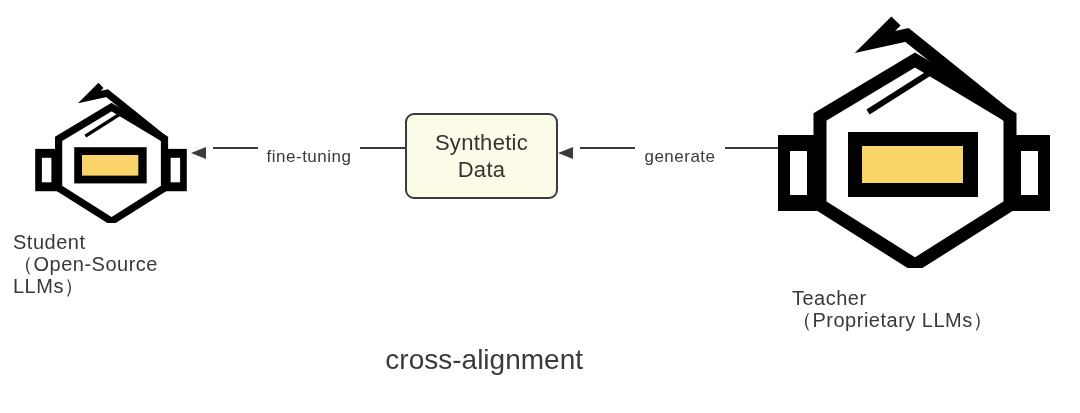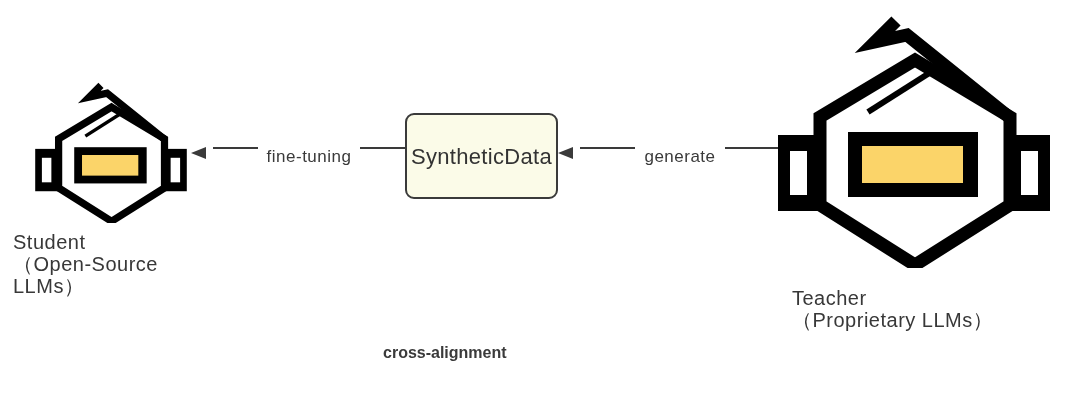--- a/index.html
+++ b/index.html
@@ -54,31 +54,31 @@
     border-top:6px solid transparent;
     border-bottom:6px solid transparent;
     border-right:15px solid var(--line);
   }
 
   #synthetic-box{
     left:405px;top:113px;width:153px;height:86px;
     background:var(--box-fill);
     border:2px solid var(--box-border);
     border-radius:9px;
-    display:flex;
+    display:flex;flex-direction:column;
     align-items:center;justify-content:center;
     color:#333333;
     font-size:22px;line-height:27px;letter-spacing:.3px;
     text-align:center;
   }
 
   #caption{
     left:383px;top:344px;width:200px;
-    text-align:left;
-    font-size:16px;font-weight:bold;
+    text-align:right;
+    font-size:28px;font-weight:normal;
     color:var(--line);
   }
 
   #watermark{
     left:752px;top:348px;
     display:flex;align-items:center;gap:12px;
   }
   #watermark .wm-text{
     color:var(--watermark-gray);
     font-size:27px;

